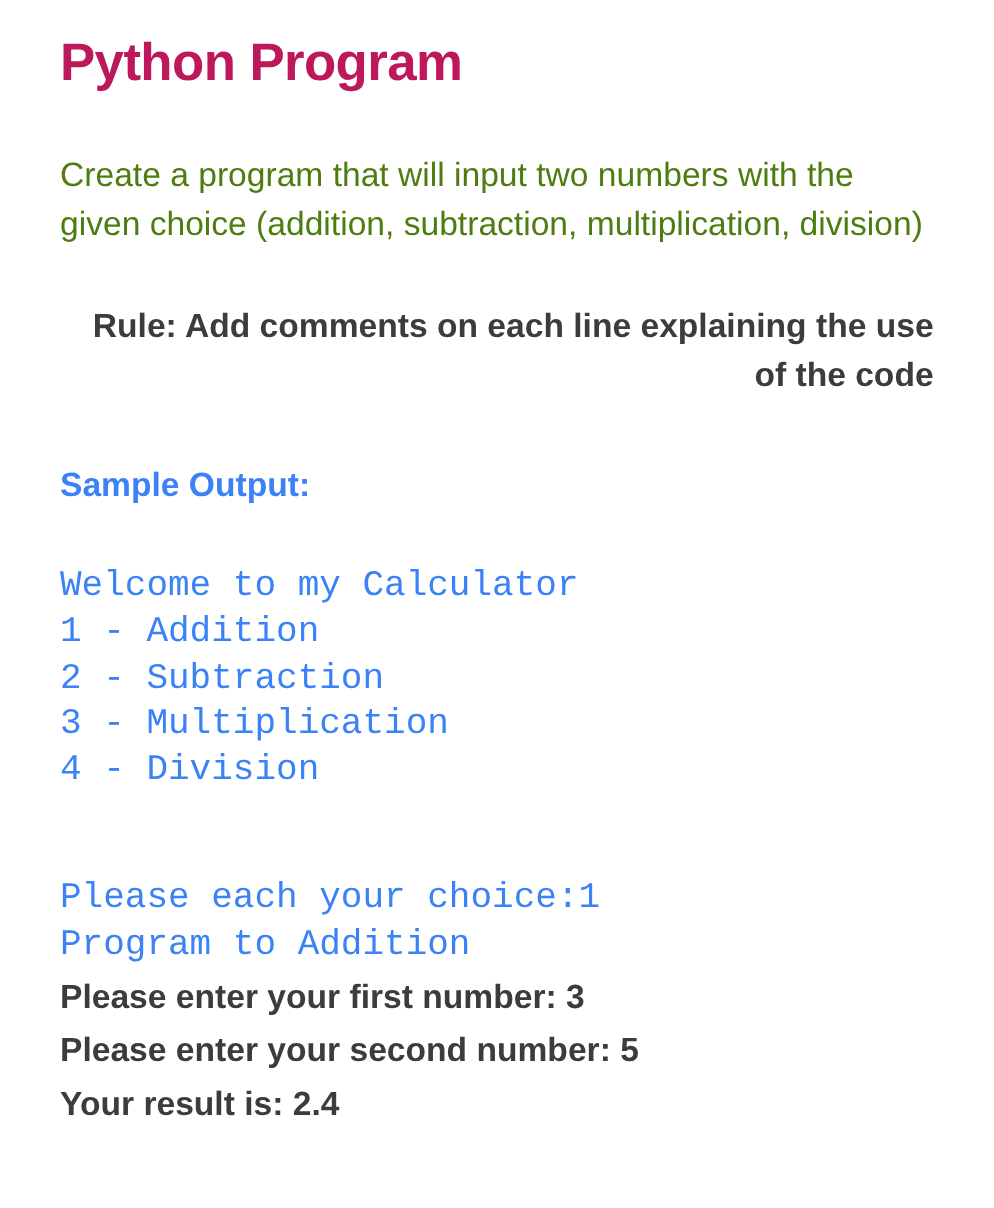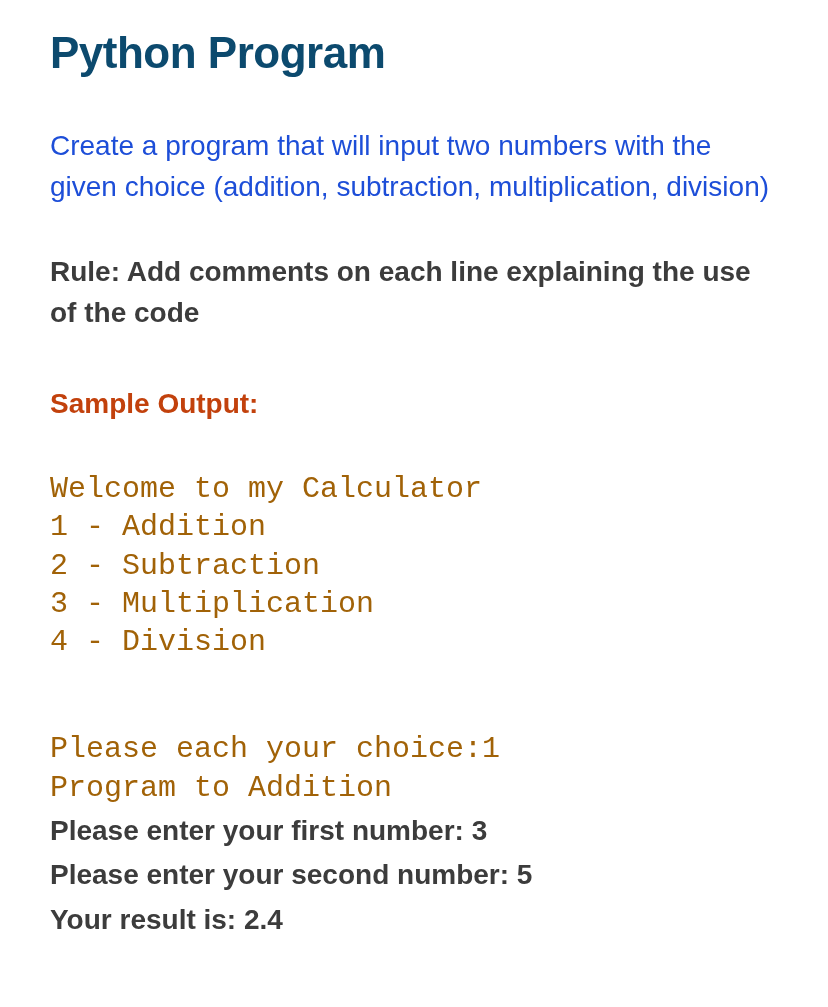--- a/index.html
+++ b/index.html
@@ -11,48 +11,49 @@
       font-family: -apple-system, BlinkMacSystemFont, 'Segoe UI', Helvetica, Arial, sans-serif;
       background: #ffffff;
       color: #3c3c3c;
       padding: 20px 50px;
       width: 828px;
       line-height: 1.5;
     }
     .title {
       font-size: 44px;
       font-weight: 700;
-      color: #0c4a6e;
+      color: #be185d;
       margin-bottom: 40px;
       letter-spacing: -0.5px;
     }
     .description {
       font-size: 28px;
       font-weight: 400;
-      color: #1d4ed8;
+      color: #4d7c0f;
       margin-bottom: 45px;
       line-height: 1.45;
     }
     .rule {
       font-size: 28px;
       font-weight: 700;
       color: #3c3c3c;
       margin-bottom: 50px;
       line-height: 1.45;
+      text-align: right;
     }
     .sample-heading {
       font-size: 28px;
       font-weight: 700;
-      color: #c2410c;
+      color: #3b82f6;
       margin-bottom: 6px;
     }
     .mono {
       font-family: 'Courier New', Courier, monospace;
       font-size: 30px;
-      color: #a16207;
+      color: #3b82f6;
       line-height: 1.28;
       white-space: pre;
     }
     .mono-block-top {
       margin-bottom: 30px;
     }
     .mono-block-mid {
       margin-bottom: 4px;
     }
     .prompt-line {

